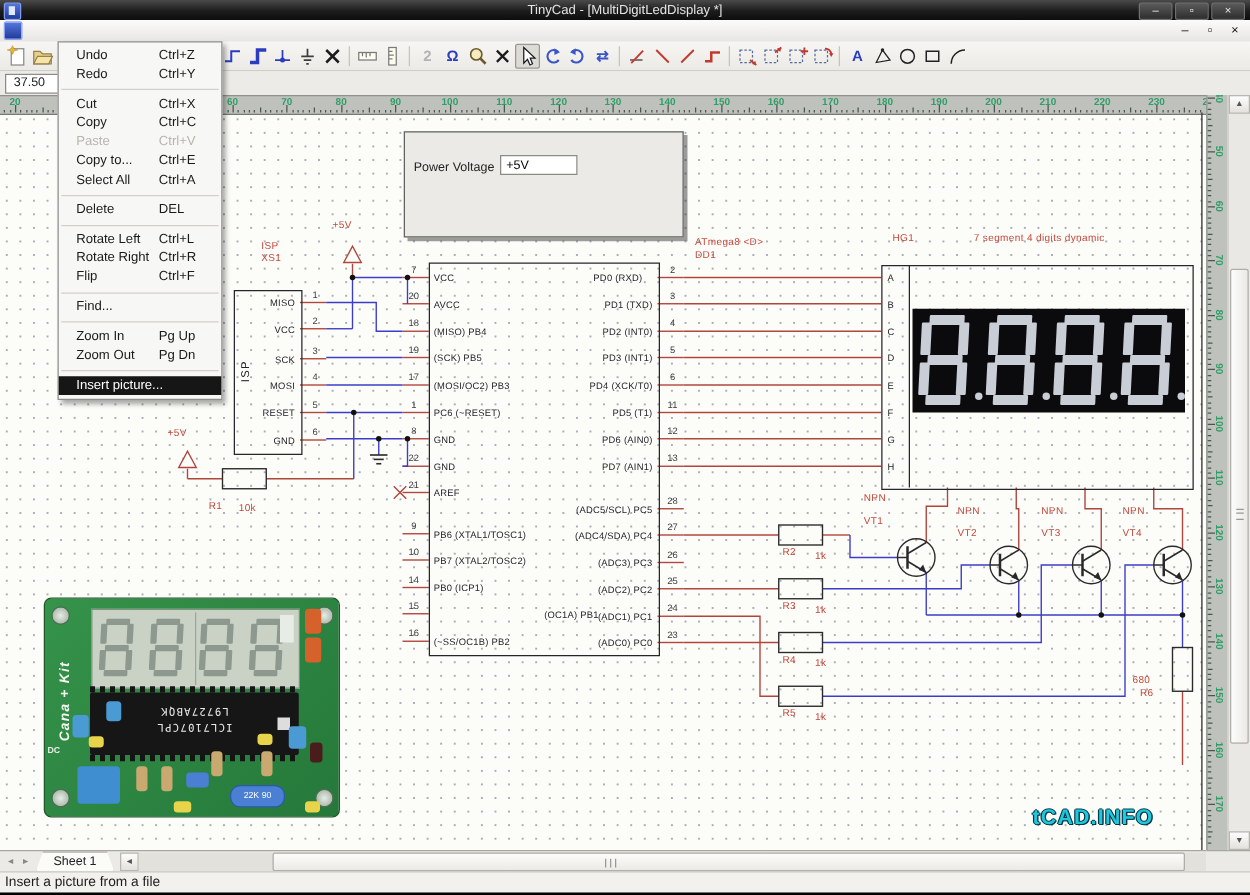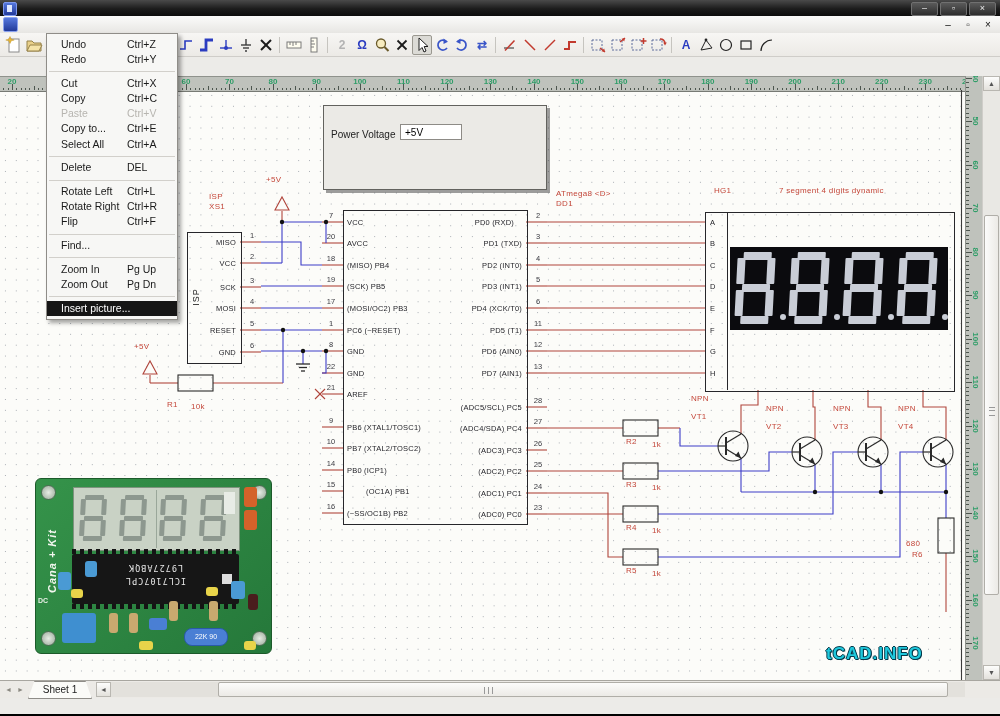--- a/index.html
+++ b/index.html
@@ -144,20 +144,21 @@
     border-top:1px solid #c9c7c2;font-size:11px;color:#1c1c1c;padding:2px 0 0 4px;box-sizing:border-box;}
   #blackstrip{position:absolute;left:0;top:714px;width:1000px;height:2px;background:#000;}
 </style>
 </head>
 <body>
 
 <div id="app">
 
   <div id="titlebar">
     <div id="appico"></div>
+    <div id="titletext">TinyCad - [MultiDigitLedDisplay *]</div>
     <div class="winbtns">
       <span class="wbtn">–</span>
       <span class="wbtn">▫</span>
       <span class="wbtn">×</span>
     </div>
   </div>
 
   <div id="menubar">
     <div id="mbico"></div>
     <div class="mdibtns">
@@ -331,20 +332,23 @@
           <rect x="4" y="5" width="10" height="8" fill="none" stroke="#222" stroke-width="1.2"></rect>
         </svg>
       </span>
       <span class="tbicon">
         <svg width="18" height="18" viewBox="0 0 18 18">
           <path d="M4,15 A11,11 0 0 1 15,4" fill="none" stroke="#222" stroke-width="1.2"></path>
         </svg>
       </span>
     </div>
 
+  <div id="row2">
+    <div id="gridbox">37.50</div>
+  </div>
 
   <div id="canvas"></div>
 
   <div id="hruler">
       <div class="htick" style="left: 3.302px; top: 10.5px; height: 2.5px;"></div>
       <div class="htick" style="left: 7.651px; top: 10.5px; height: 2.5px;"></div>
       <div class="htick" style="left: 12px; top: 7px; height: 6px;"></div>
       <div class="htick" style="left: 16.349px; top: 10.5px; height: 2.5px;"></div>
       <div class="htick" style="left: 20.698px; top: 10.5px; height: 2.5px;"></div>
       <div class="htick" style="left: 25.047px; top: 10.5px; height: 2.5px;"></div>
@@ -941,21 +945,21 @@
       <span class="pname" style="position: absolute; left: 347px; top: 368.5px; width: 132px; height: 9px;">GND</span>
       <span class="pnum" style="position: absolute; left: 320px; top: 383px; width: 22px; height: 9px;">21</span>
       <span class="pname" style="position: absolute; left: 347px; top: 389.5px; width: 132px; height: 9px;">AREF</span>
       <span class="pnum" style="position: absolute; left: 320px; top: 416px; width: 22px; height: 9px;">9</span>
       <span class="pname" style="position: absolute; left: 347px; top: 422.5px; width: 132px; height: 9px;">PB6 (XTAL1/TOSC1)</span>
       <span class="pnum" style="position: absolute; left: 320px; top: 437px; width: 22px; height: 9px;">10</span>
       <span class="pname" style="position: absolute; left: 347px; top: 443.5px; width: 132px; height: 9px;">PB7 (XTAL2/TOSC2)</span>
       <span class="pnum" style="position: absolute; left: 320px; top: 459px; width: 22px; height: 9px;">14</span>
       <span class="pname" style="position: absolute; left: 347px; top: 465.5px; width: 132px; height: 9px;">PB0 (ICP1)</span>
       <span class="pnum" style="position: absolute; left: 320px; top: 480px; width: 22px; height: 9px;">15</span>
-      <span class="pname" style="position: absolute; left: 366px; top: 486.5px; width: 132px; height: 9px;">(OC1A) PB1</span>
+      <span class="pname" style="position: absolute; left: 347px; top: 486.5px; width: 132px; height: 9px; text-align: right;">(OC1A) PB1</span>
       <span class="pnum" style="position: absolute; left: 320px; top: 502px; width: 22px; height: 9px;">16</span>
       <span class="pname" style="position: absolute; left: 347px; top: 508.5px; width: 132px; height: 9px;">(~SS/OC1B) PB2</span>
       <span class="pnum" style="position: absolute; left: 527px; top: 211px; width: 22px; height: 9px;">2</span>
       <span class="pname r" style="position: absolute; left: 380px; top: 217.5px; width: 134px; height: 9px;">PD0 (RXD)</span>
       <span class="pnum" style="position: absolute; left: 527px; top: 232px; width: 22px; height: 9px;">3</span>
       <span class="pname r" style="position: absolute; left: 388px; top: 238.5px; width: 134px; height: 9px;">PD1 (TXD)</span>
       <span class="pnum" style="position: absolute; left: 527px; top: 254px; width: 22px; height: 9px;">4</span>
       <span class="pname r" style="position: absolute; left: 388px; top: 260.5px; width: 134px; height: 9px;">PD2 (INT0)</span>
       <span class="pnum" style="position: absolute; left: 527px; top: 275px; width: 22px; height: 9px;">5</span>
       <span class="pname r" style="position: absolute; left: 388px; top: 281.5px; width: 134px; height: 9px;">PD3 (INT1)</span>
@@ -1140,15 +1144,18 @@
     <div id="sheettab">Sheet 1</div>
     <div id="hsLbtn">◄</div>
     <div id="hstrack">
       <div id="hsthumb">
           <div id="hgrip"></div>
         </div>
     </div>
   </div>
   <div id="sbcorner"></div>
 
+  <div id="statusbar">
+    <span>Insert a picture from a file</span>
+  </div>
   <div id="blackstrip"></div>
 
 </div>
 
 </body></html>

